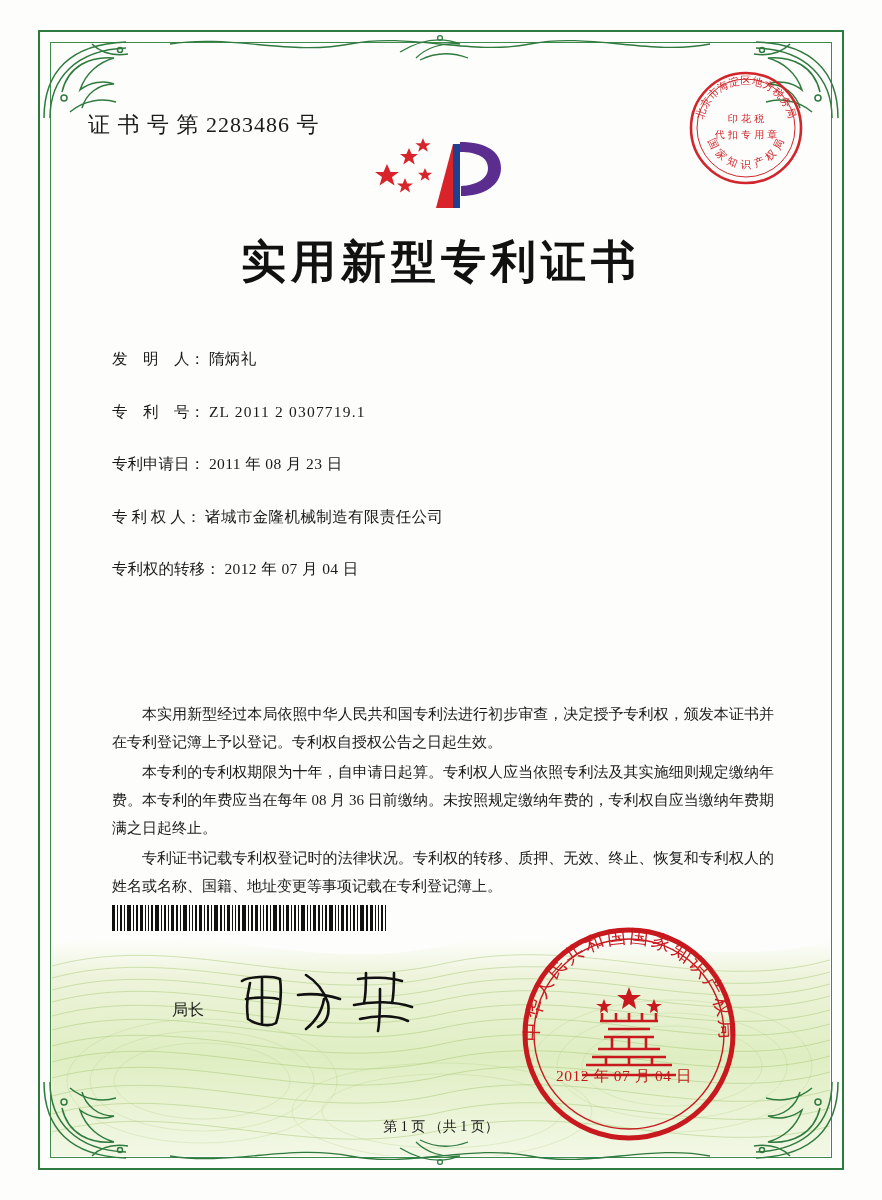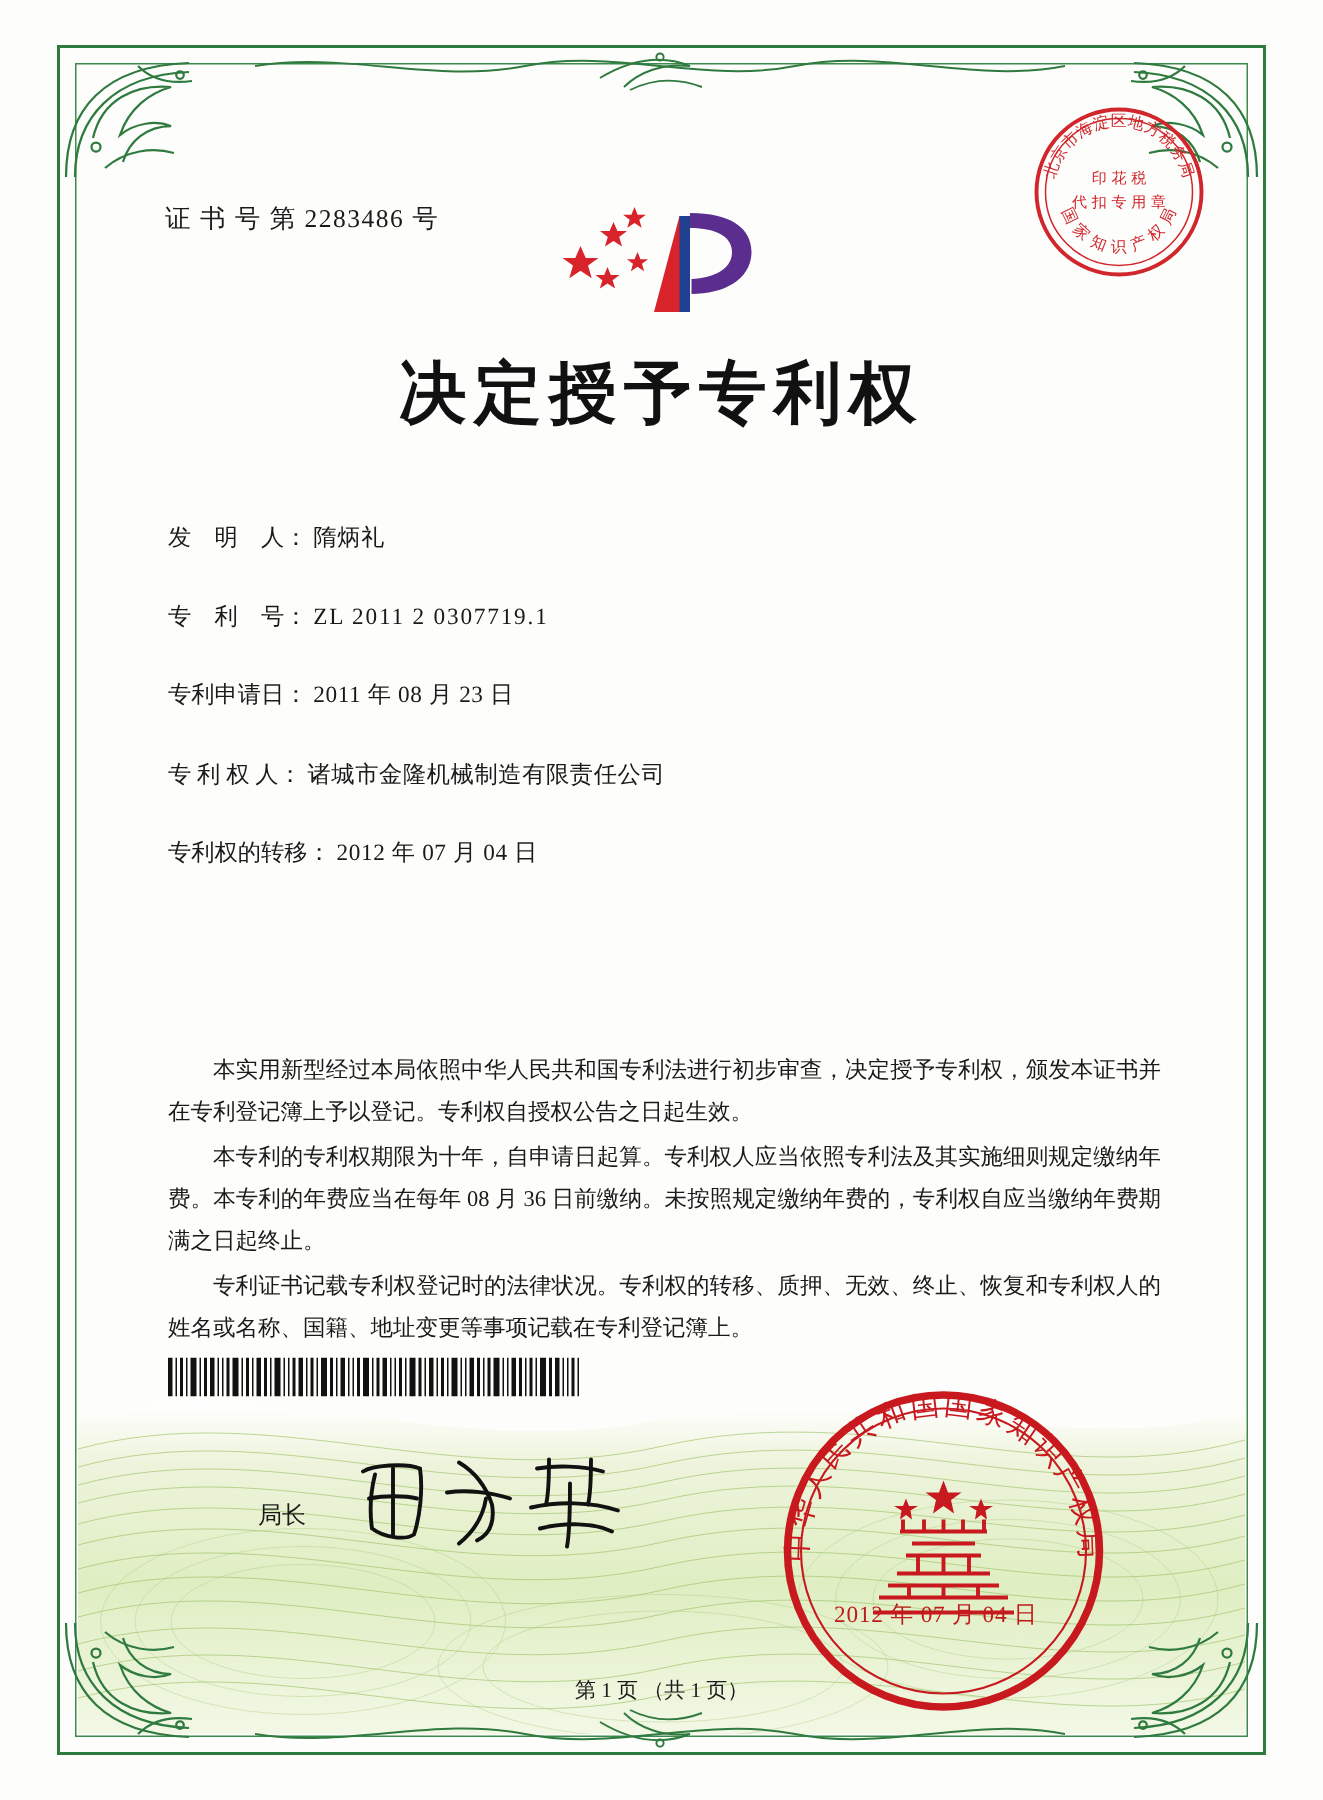--- a/index.html
+++ b/index.html
@@ -66,25 +66,24 @@
   .guilloche {
     position: absolute;
     left: 52px; bottom: 44px;
     width: 778px; height: 250px;
     overflow: hidden;
   }
 
   
   .cert-no {
     position: absolute;
-    left: 110px; top: 110px;
-    font-size: 17px;
+    left: 88px; top: 110px;
+    font-size: 22px;
     letter-spacing: 1px;
     white-space: nowrap;
-    margin-top: 24px;
   }
 
   
   .logo {
     position: absolute;
     left: 375px; top: 130px;
     width: 150px; height: 86px;
   }
 
   
@@ -351,21 +350,21 @@
         <textPath href="#arcTop" startOffset="50%" text-anchor="middle">北京市海淀区地方税务局</textPath>
       </text>
       <text font-size="10.5" fill="#d0262c" letter-spacing="0.5" font-family="DejaVu Serif, serif">
         <textPath href="#arcBot" startOffset="50%" text-anchor="middle">国 家 知 识 产 权 局</textPath>
       </text>
       <text x="58" y="52" font-size="10" fill="#d0262c" text-anchor="middle" font-family="DejaVu Serif, serif">印 花 税</text>
       <text x="58" y="68" font-size="10" fill="#d0262c" text-anchor="middle" font-family="DejaVu Serif, serif">代 扣 专 用 章</text>
     </svg>
   </div>
 
-  <div class="title">决定授予专利权</div>
+  <div class="title">实用新型专利证书</div>
 
   <div class="fields">
     <div class="field-row">
       <span class="field-label">发　明　人：</span>
       <span class="field-value">隋炳礼</span>
     </div>
     <div class="field-row">
       <span class="field-label">专　利　号：</span>
       <span class="field-value mono">ZL 2011 2 0307719.1</span>
     </div>

